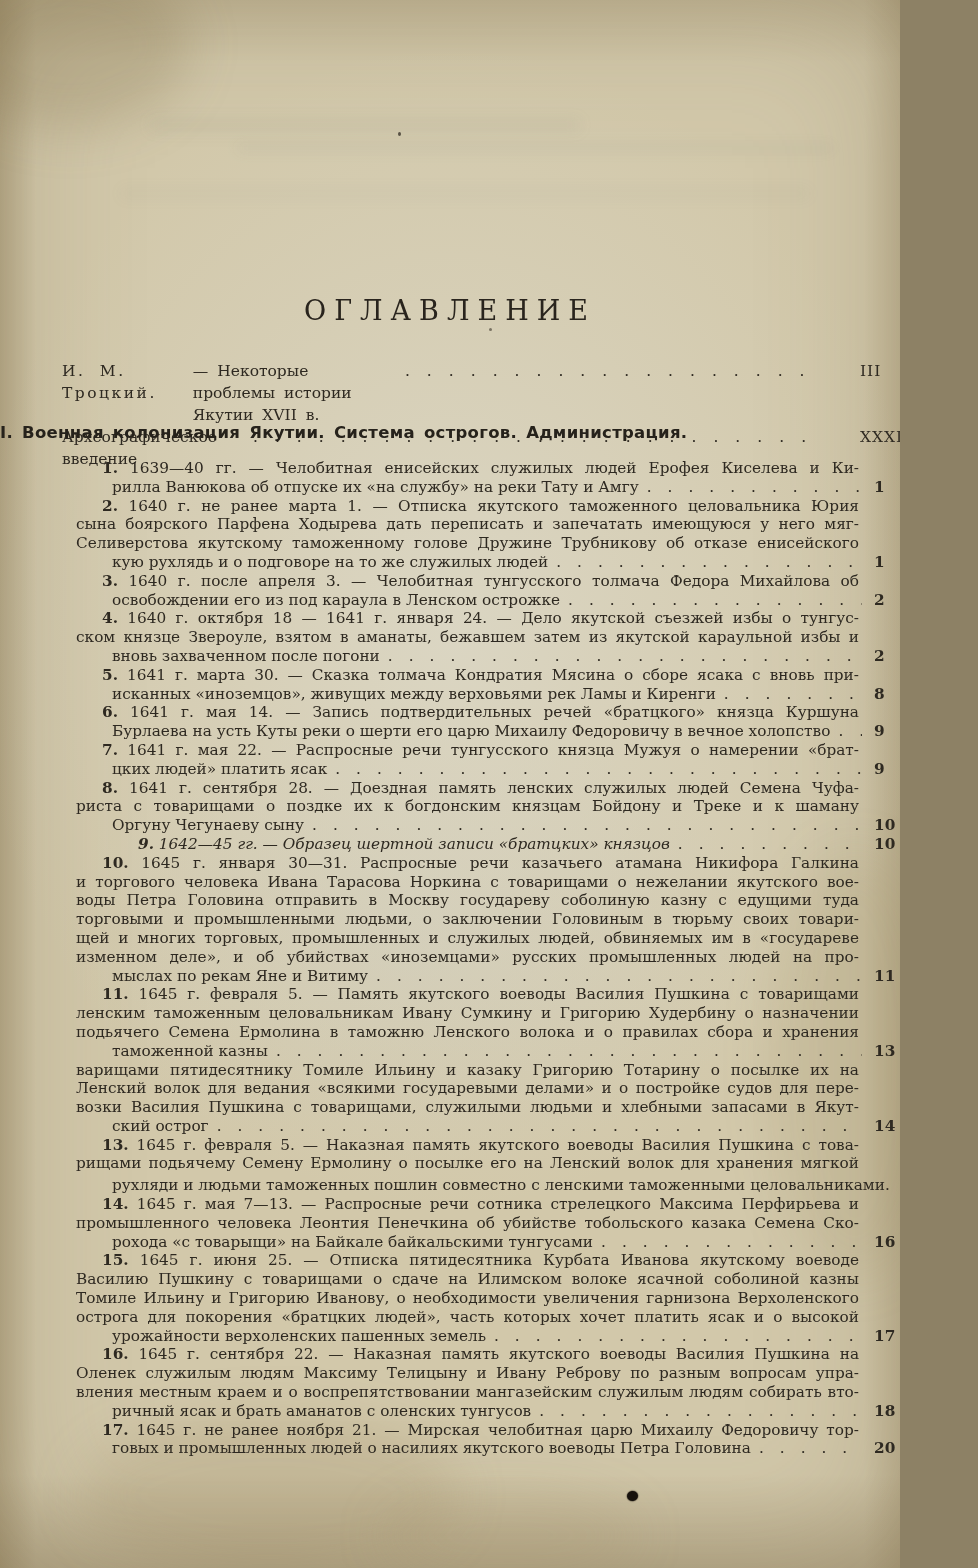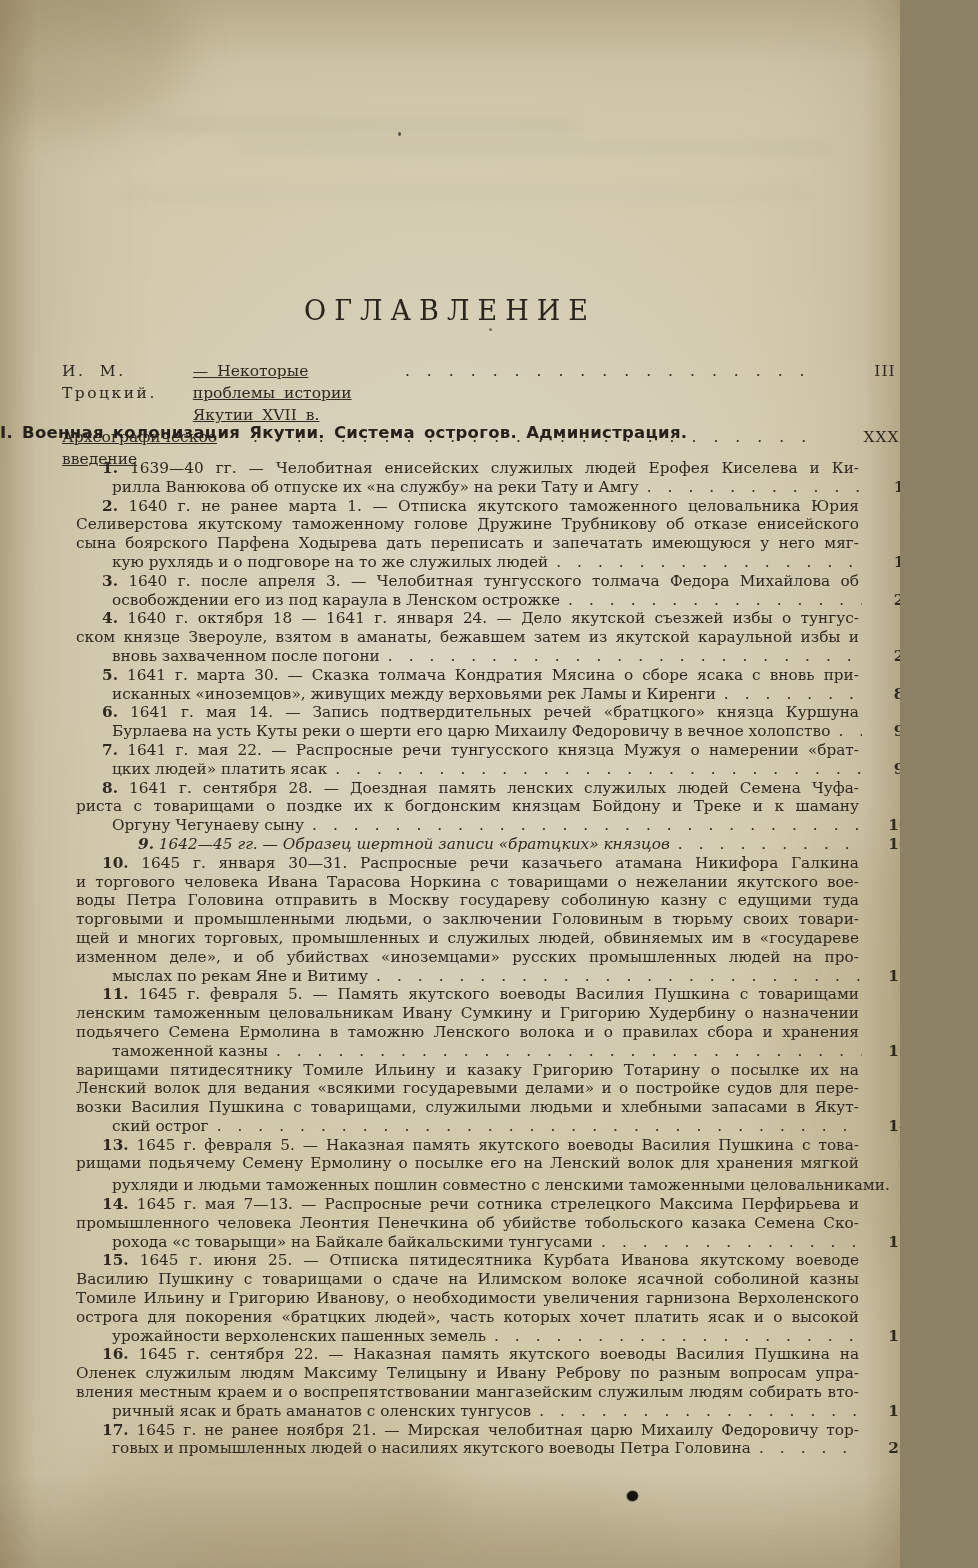--- a/index.html
+++ b/index.html
@@ -28,41 +28,41 @@
   .sp1{left:398px;top:132px;width:3px;height:4px;opacity:.8;}
   .sp2{left:489px;top:328px;width:3px;height:3px;opacity:.6;}
   .page-title{
     position:absolute;top:295px;left:0;width:100%;margin:0;
     text-align:center;font-size:27px;font-weight:normal;
     letter-spacing:8px;color:#29241d;
   }
   .front{position:absolute;top:360px;left:62px;width:848px;font-size:15.5px;line-height:22px;}
   .fm-row{display:flex;align-items:baseline;word-spacing:4px;gap:28px;}
   .fm-author{letter-spacing:2.5px;word-spacing:7px;}
-  .fm-text{margin-left:8px;text-decoration:underline;}
+  .fm-text{margin-left:8px;}
   .fm-row:nth-child(2) .fm-text{margin-left:0;word-spacing:6px;}
   .section-heading{
     position:absolute;top:423px;left:0;width:100%;margin:0;text-align:left;
     font-family:"DejaVu Sans","Liberation Sans",sans-serif;
     font-weight:bold;font-size:16.5px;letter-spacing:0.3px;word-spacing:3px;color:#26221b;
   }
   #entries{position:absolute;top:459px;left:76px;width:848px;font-size:15.3px;line-height:18.8px;}
   .entry-line{text-align:justify;text-align-last:justify;padding-right:65px;}
   .entry-line.first{text-indent:26px;}
   .final-line{display:flex;align-items:baseline;margin-left:36px;}
   .final-line.first-final .ftext{padding-left:26px;font-style:italic;}
   .ftext{white-space:nowrap;}
   .num{font-weight:bold;}
   .dots{flex:1 1 auto;overflow:hidden;white-space:nowrap;margin:0 12px 0 8px;height:17px;}
   .dots::after{
     content:".............................................";
     letter-spacing:16px;color:#2e2921;
   }
   .dots.no-leader::after{content:"";}
-  .pg{flex:0 0 50px;text-align:center;font-weight:bold;}
+  .pg{flex:0 0 50px;text-align:left;font-weight:bold;}
   .front .pg{font-weight:normal;letter-spacing:1px;}
   .front .dots::after{letter-spacing:17px;}
   .ink-dot{
     position:absolute;left:627px;top:1491px;width:11px;height:10px;
     background:#17120d;border-radius:50%;transform:rotate(-8deg);
     box-shadow:0 0 1px 0.5px rgba(23,18,13,0.55);
   }
 </style>
 </head>
 <body>
@@ -100,22 +100,22 @@
       <div class="entry">
         <div class="entry-line first"><span class="num">1.</span>&nbsp;1639—40 гг. — Челобитная енисейских служилых людей Ерофея Киселева и Ки-</div>
         <div class="final-line">
           <span class="ftext">рилла Ванюкова об отпуске их «на службу» на реки Тату и Амгу</span>
           <span class="dots"></span>
           <span class="pg">1</span>
         </div>
       </div>
       <div class="entry">
         <div class="entry-line first"><span class="num">2.</span>&nbsp;1640 г. не ранее марта 1. — Отписка якутского таможенного целовальника Юрия</div>
+        <div class="entry-line">сына боярского Парфена Ходырева дать переписать и запечатать имеющуюся у него мяг-</div>
         <div class="entry-line">Селиверстова якутскому таможенному голове Дружине Трубникову об отказе енисейского</div>
-        <div class="entry-line">сына боярского Парфена Ходырева дать переписать и запечатать имеющуюся у него мяг-</div>
         <div class="final-line">
           <span class="ftext">кую рухлядь и о подговоре на то же служилых людей</span>
           <span class="dots"></span>
           <span class="pg">1</span>
         </div>
       </div>
       <div class="entry">
         <div class="entry-line first"><span class="num">3.</span>&nbsp;1640 г. после апреля 3. — Челобитная тунгусского толмача Федора Михайлова об</div>
         <div class="final-line">
           <span class="ftext">освобождении его из под караула в Ленском острожке</span>

